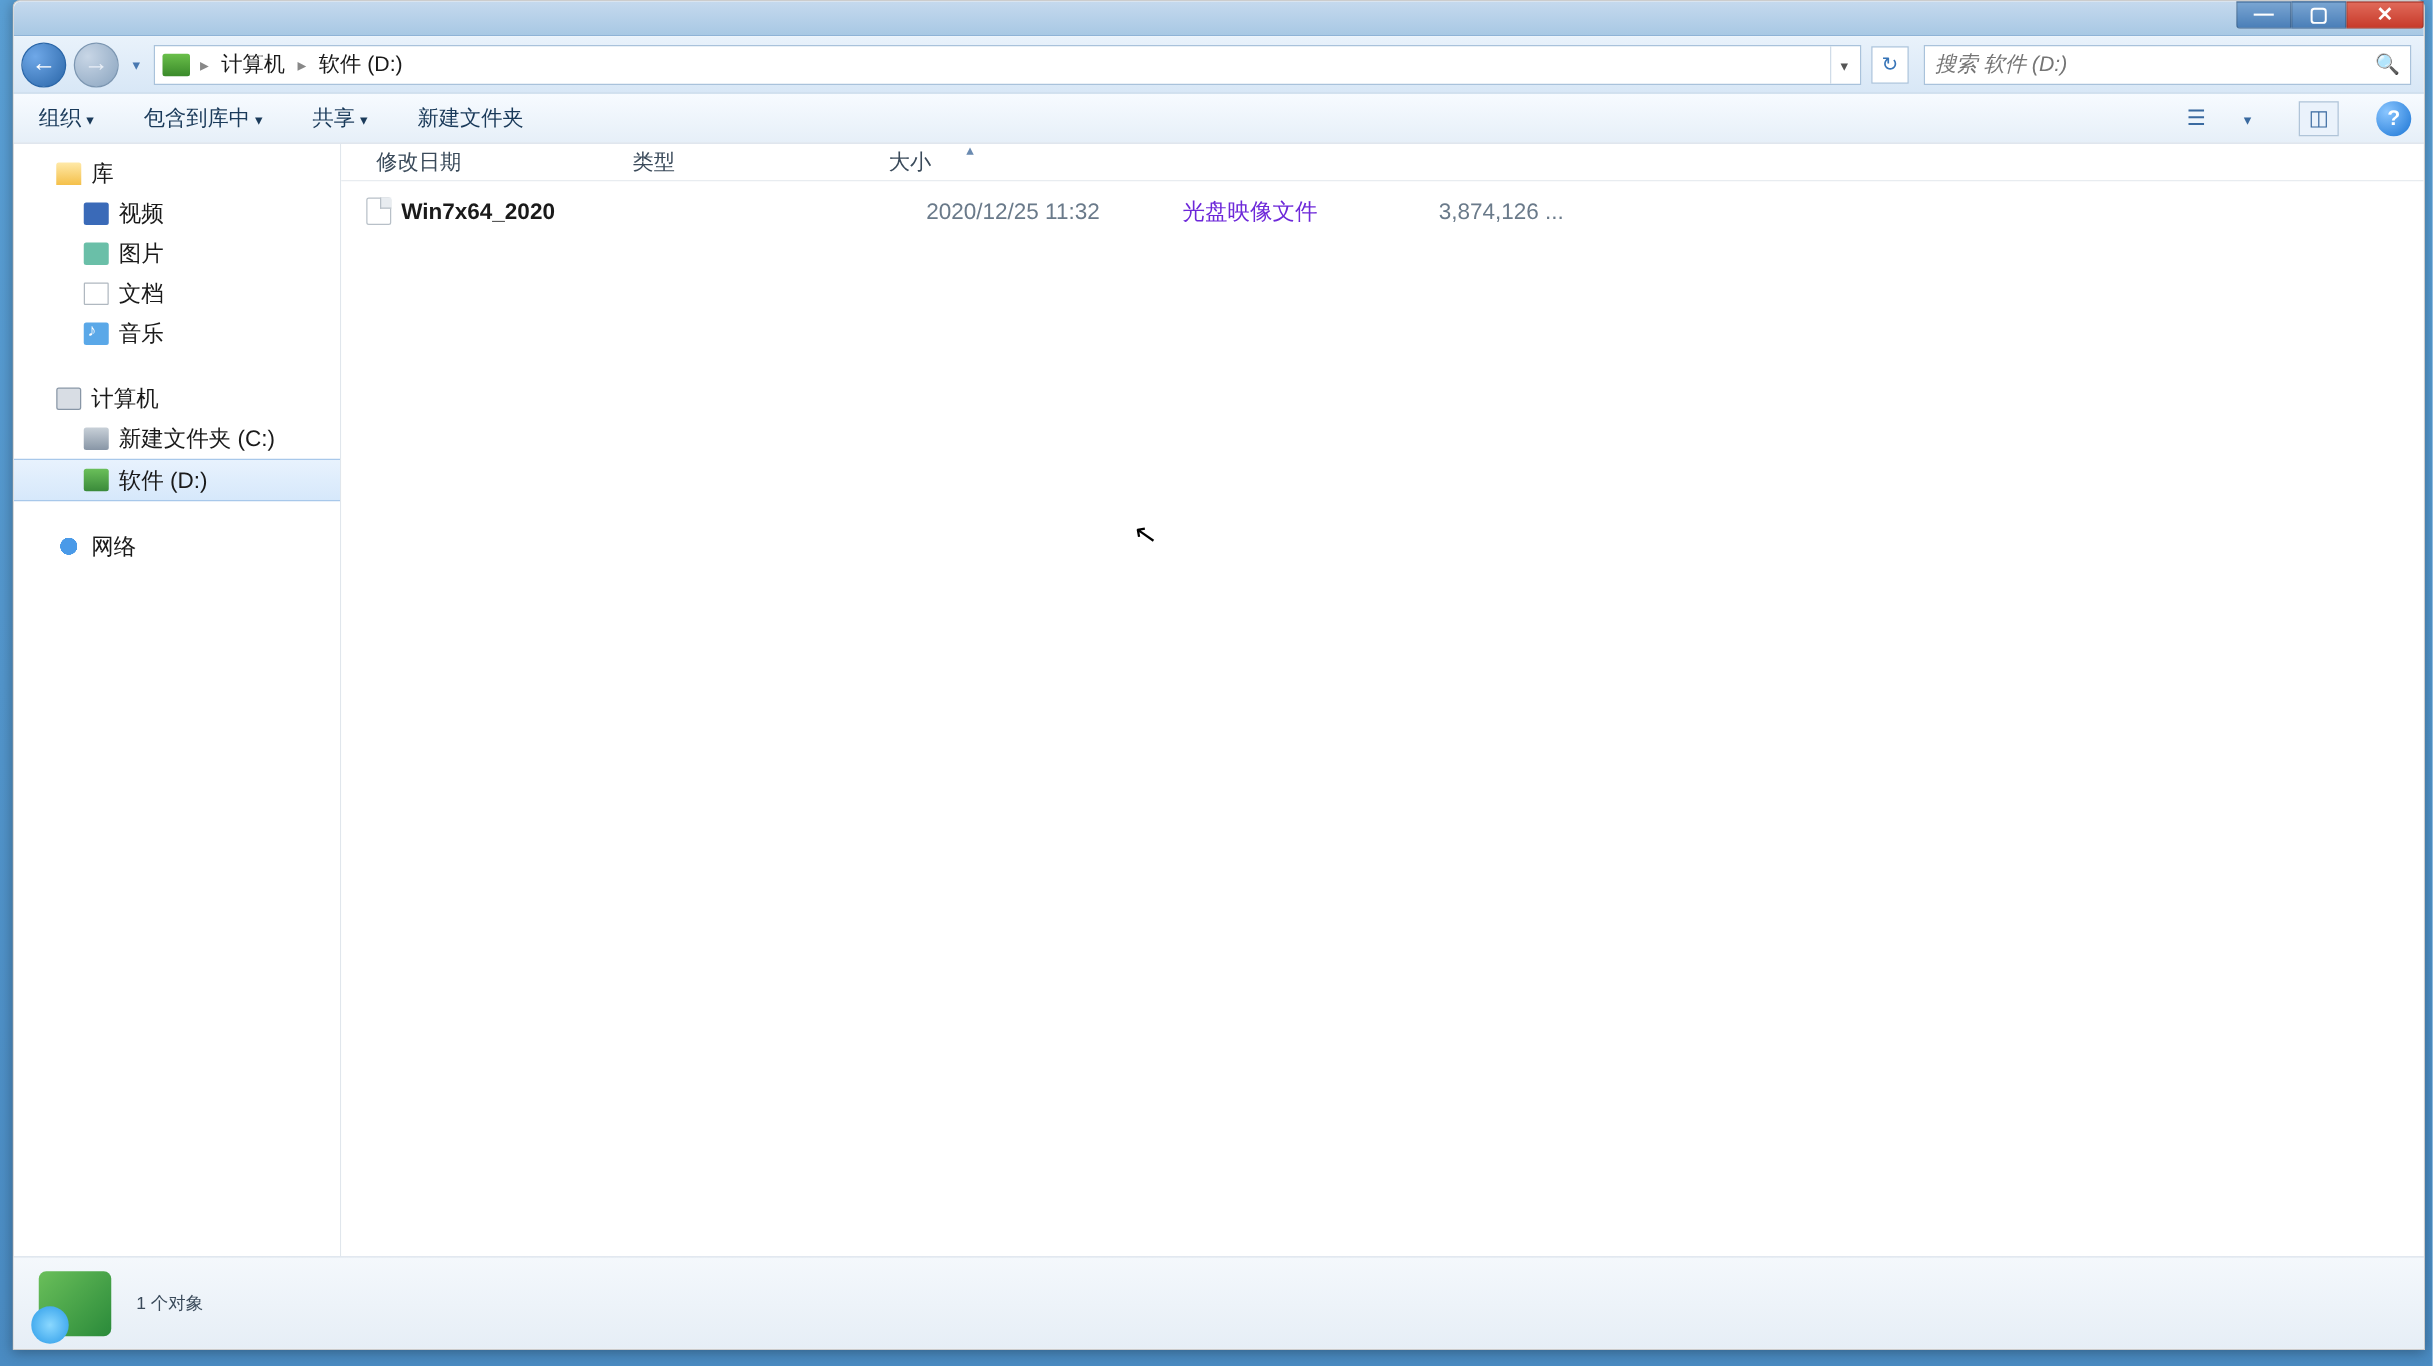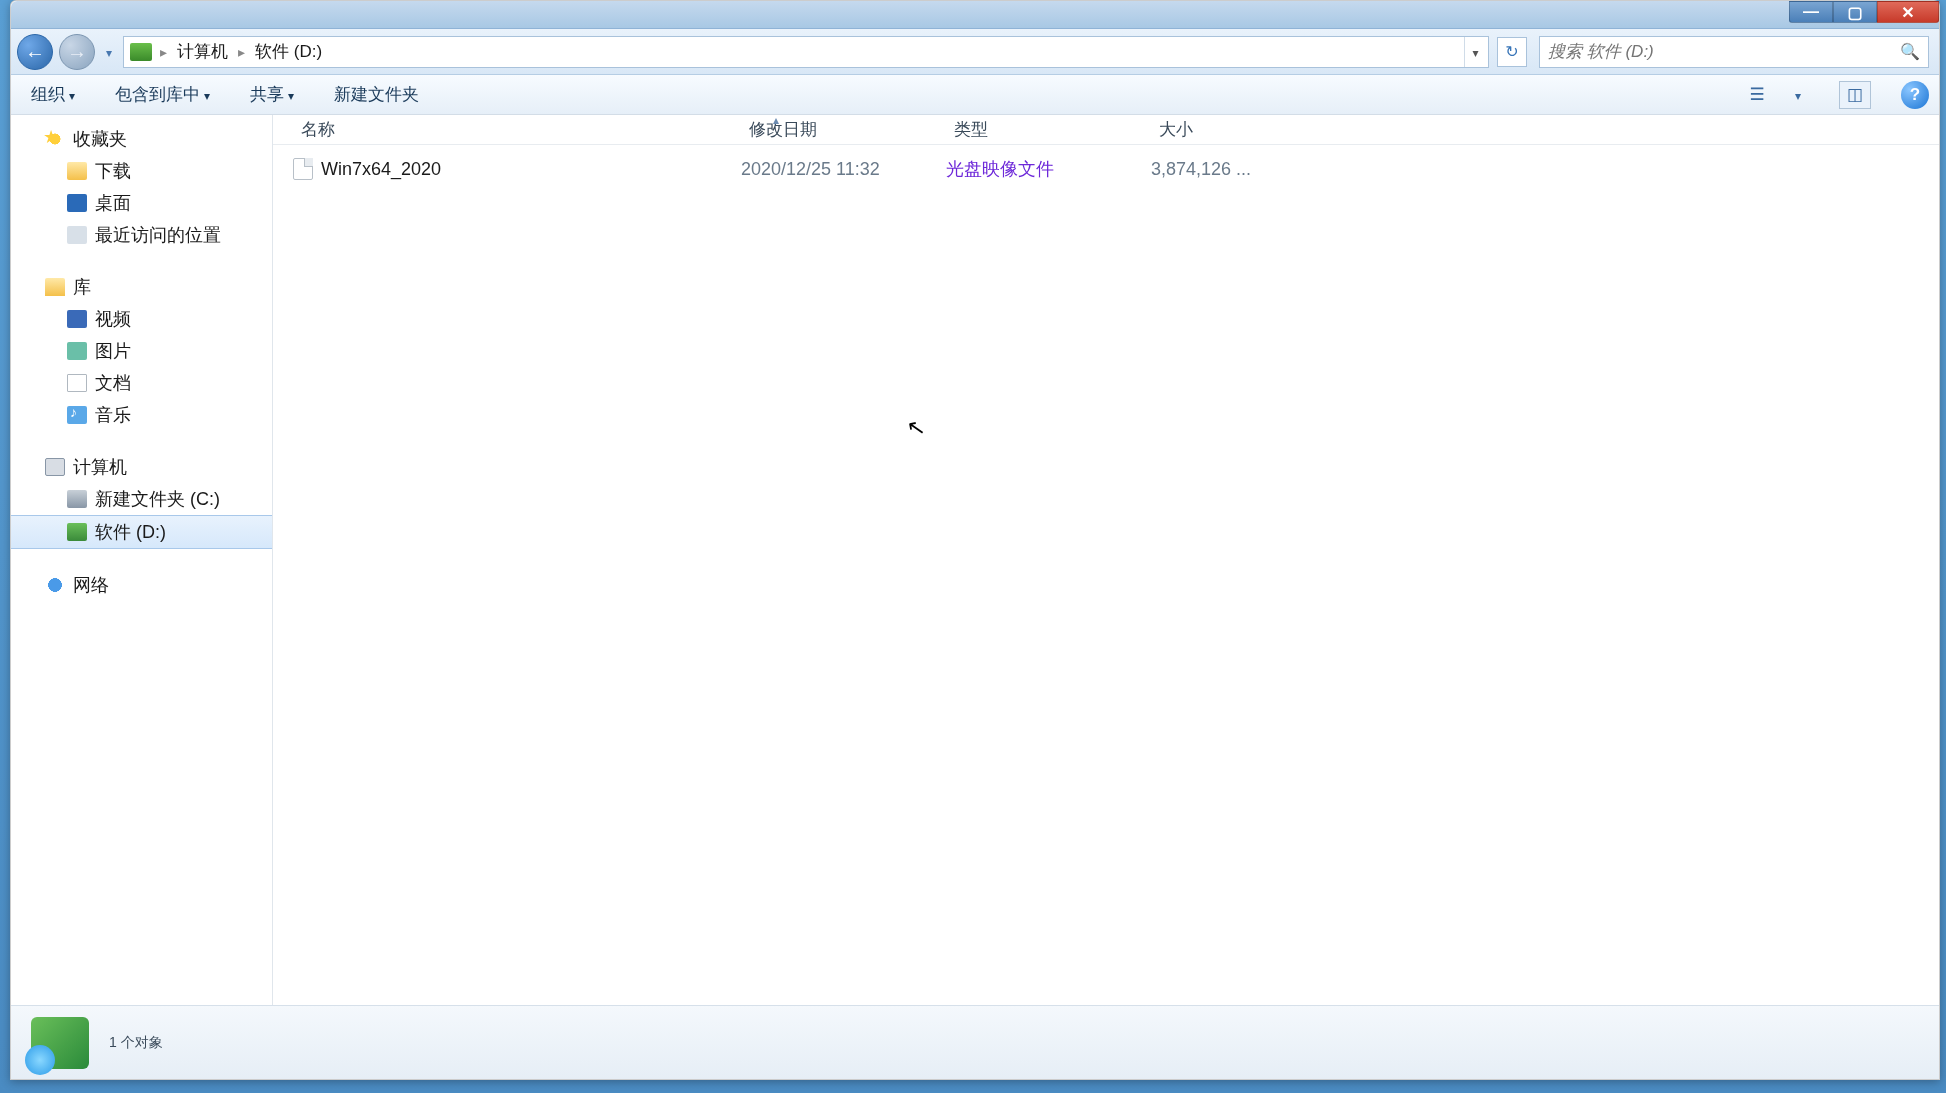--- a/index.html
+++ b/index.html
@@ -79,21 +79,21 @@
 .ic-hdd { background: linear-gradient(180deg,#c8d0d8,#8896a6); border-radius:2px;}
 .ic-drive { background: linear-gradient(180deg,#6abf5a,#3a8a3a); border-radius:2px;}
 .ic-net { background: radial-gradient(circle,#4a9ae8 50%, transparent 52%);}
 .content { flex:1; background:#fff; display:flex; flex-direction:column; position:relative;}
 .colheaders { height:30px; display:flex; align-items:center; font-size:17px; color:#3a4a5a; border-bottom:1px solid #e8ecf0; padding-left:20px;}
 .colheaders .col { padding:4px 8px;}
 .col-name{ width:448px;} .col-date{ width:205px;} .col-type{ width:205px;} .col-size{ width:130px;font-family:Liberation Mono, monospace;}
 .sort-ind { position:absolute; left:500px; top:-2px; color:#6a8ab0; font-size:12px;}
 .filelist { flex:1; padding:6px 0;}
 .filerow { display:flex; align-items:center; padding:6px 8px 6px 20px; font-size:18px; color:#1a1a1a;}
-.filerow .fname { width:448px; display:flex; align-items:center; gap:8px;}
+.filerow .fname { width:448px; display:flex; align-items:center; gap:8px;font-weight:bold;}
 .filerow .fdate { width:205px; color:#6a7a8a;}
 .filerow .ftype { width:205px; color:#6d28d9;}
 .filerow .fsize { width:130px; color:#6a7a8a;}
 .fileicon { width:20px; height:22px; background:#fff; border:1px solid #b8c0c8; border-radius:2px; position:relative;}
 .fileicon::after{content:""; position:absolute; right:-1px; top:-1px; width:8px; height:8px; background:#e8ecf0; border-left:1px solid #b8c0c8; border-bottom:1px solid #b8c0c8;}
 .cursor { position:absolute; left:634px; top:300px; font-size:22px; color:#000; transform: rotate(-10deg);}
 .statusbar {
   height:74px; background: linear-gradient(180deg,#f4f8fc,#e6eef6); border-top:1px solid #d6e0ea;
   display:flex; align-items:center; padding:0 20px; gap:20px; font-size:14px; color:#3a4a5a;
 }
@@ -180,38 +180,20 @@
           <span>◫</span>
         </div>
     <div class="helpbtn">
           <span>?</span>
         </div>
   </div>
 
   <div class="body">
     <div class="sidebar">
 
-      <div class="sb-group">
-        <div class="sb-head">
-              <span class="ic ic-star"></span>
-              <span>收藏夹</span>
-            </div>
-        <div class="sb-item">
-              <span class="ic ic-dl"></span>
-              <span>下载</span>
-            </div>
-        <div class="sb-item">
-              <span class="ic ic-desk"></span>
-              <span>桌面</span>
-            </div>
-        <div class="sb-item">
-              <span class="ic ic-recent"></span>
-              <span>最近访问的位置</span>
-            </div>
-      </div>
 
       <div class="sb-group">
         <div class="sb-head">
               <span class="ic ic-lib"></span>
               <span>库</span>
             </div>
         <div class="sb-item">
               <span class="ic ic-vid"></span>
               <span>视频</span>
             </div>
@@ -249,21 +231,20 @@
               <span class="ic ic-net"></span>
               <span>网络</span>
             </div>
       </div>
 
     </div>
 
     <div class="content">
       <div class="colheaders">
         <span class="sort-ind">▴</span>
-        <div class="col col-name">名称</div>
         <div class="col col-date">修改日期</div>
         <div class="col col-type">类型</div>
         <div class="col col-size">大小</div>
       </div>
       <div class="filelist">
         <div class="filerow">
           <div class="fname">
             <span class="fileicon"></span>
             <span>Win7x64_2020</span>
           </div>

